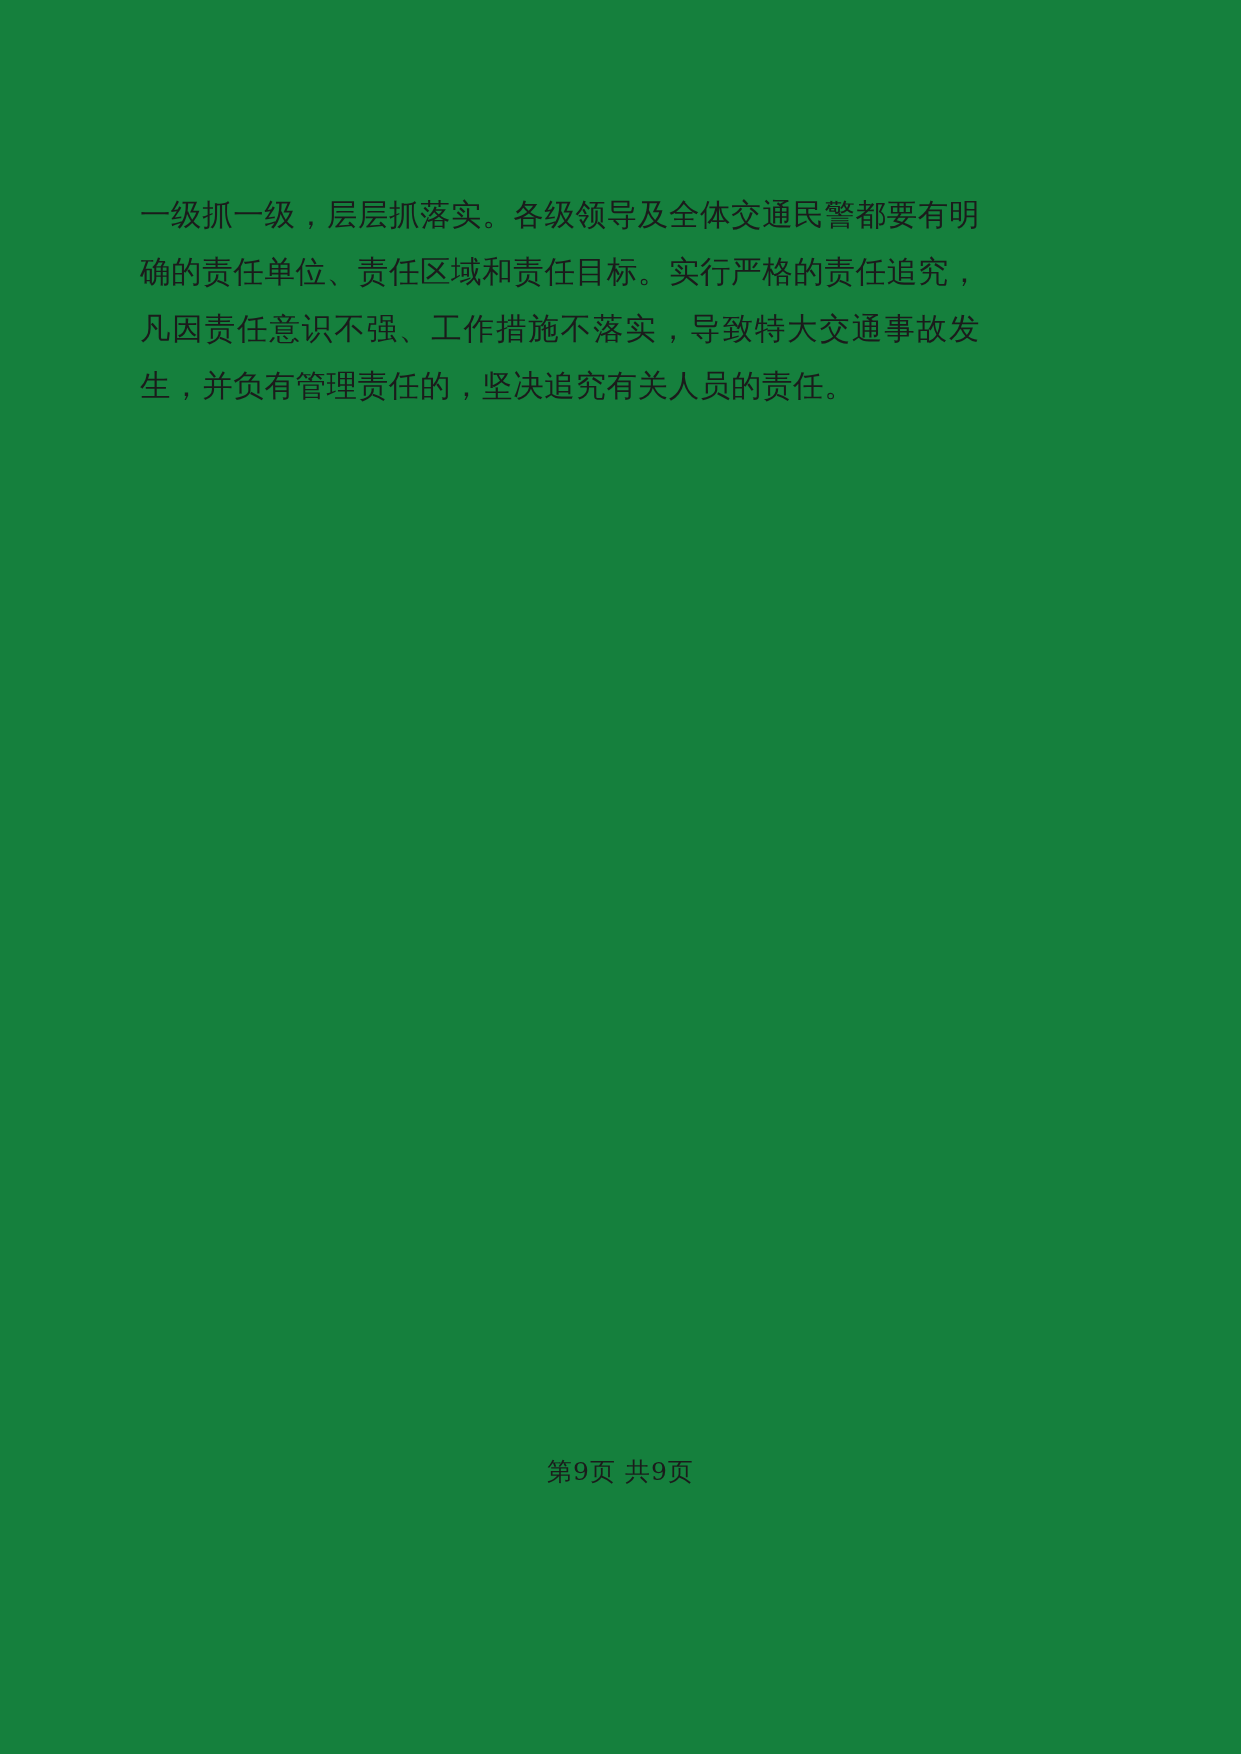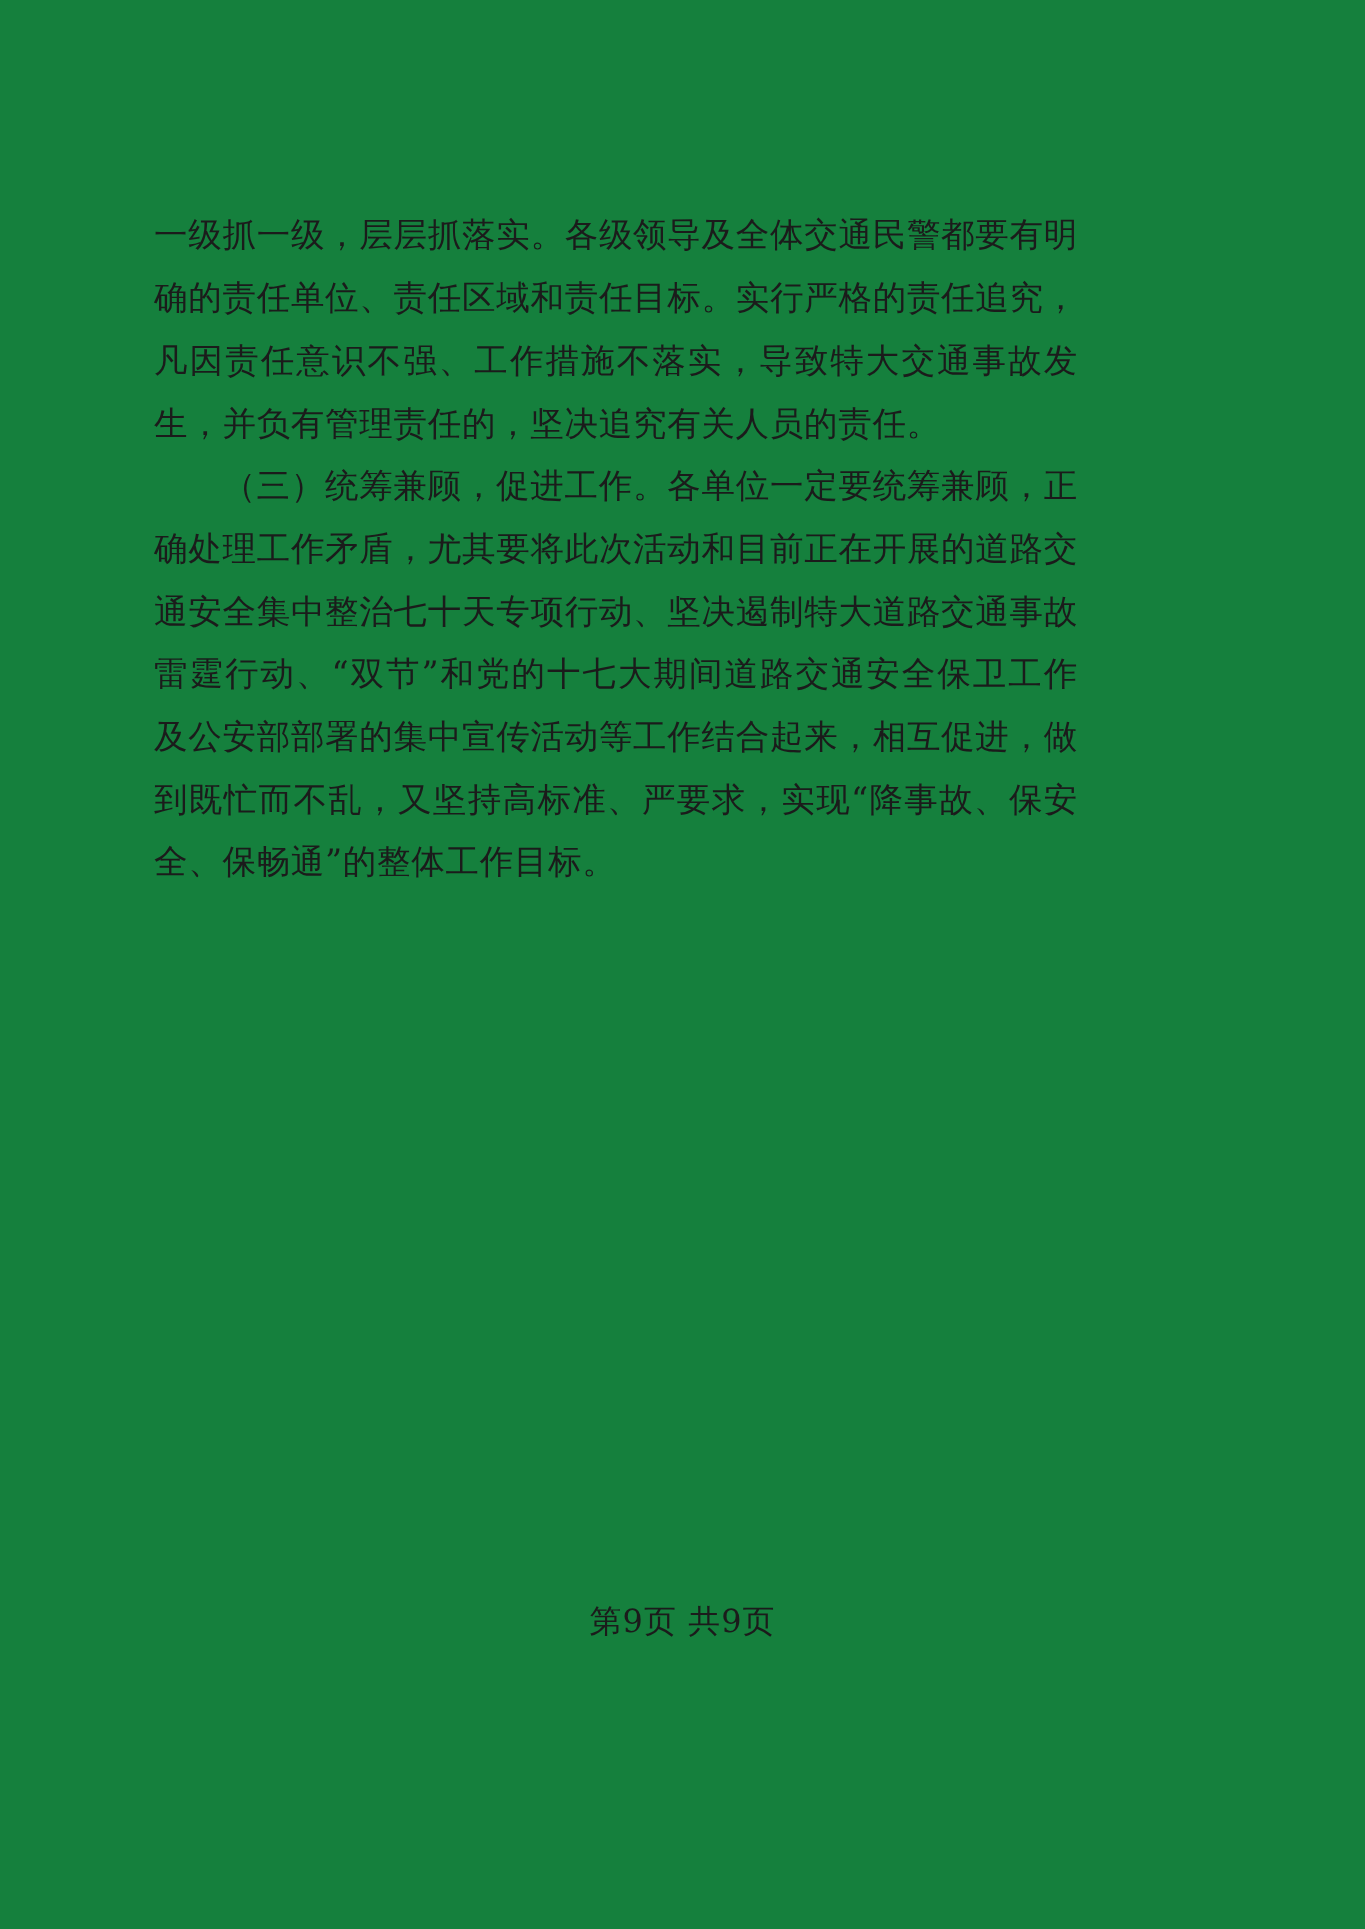--- a/index.html
+++ b/index.html
@@ -42,32 +42,31 @@
   .indent {
     text-indent: 62px;
   }
   .footer {
     position: absolute;
     left: 0;
     right: 0;
     top: 1455px;
     text-align: center;
     font-family: "DejaVu Serif", serif;
-    font-size: 29px;
+    font-size: 25px;
     color: #1b1b1b;
     letter-spacing: 1px;
   }
 </style>
 </head>
 <body>
 
 <div class="page">
 
   <div class="content">
     <p class="para">一级抓一级，层层抓落实。各级领导及全体交通民警都要有明确的责任单位、责任区域和责任目标。实行严格的责任追究，凡因责任意识不强、工作措施不落实，导致特大交通事故发生，并负有管理责任的，坚决追究有关人员的责任。</p>
-    <p class="para indent">（三）统筹兼顾，促进工作。各单位一定要统筹兼顾，正确处理工作矛盾，尤其要将此次活动和目前正在开展的道路交通安全集中整治七十天专项行动、坚决遏制特大道路交通事故雷霆行动、“双节”和党的十七大期间道路交通安全保卫工作及公安部部署的集中宣传活动等工作结合起来，相互促进，做到既忙而不乱，又坚持高标准、严要求，实现“降事故、保安全、保畅通”的整体工作目标。</p>
   </div>
 
   <div class="footer">
     <span>第9页 共9页</span>
   </div>
 
 </div>
 
 </body></html>

